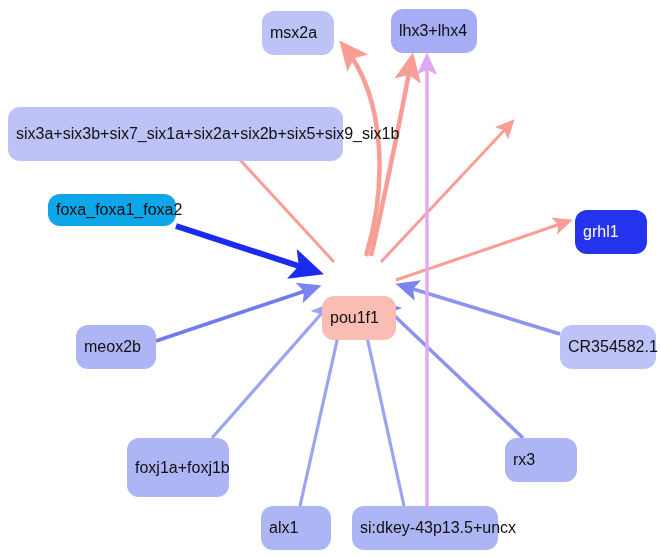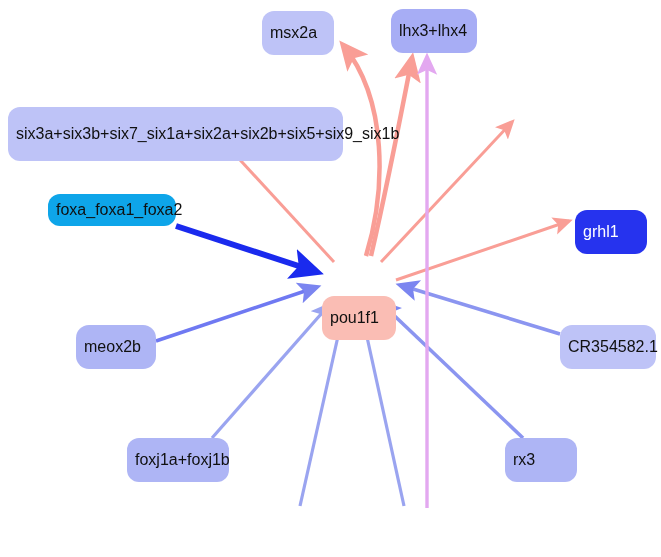--- a/index.html
+++ b/index.html
@@ -97,31 +97,37 @@
   </div>
 
   <div class="node dark" style="left:575px;top:194px;width:72px;height:44px;background:#2633ee;margin-top:16px;">
     <span class="node-label">grhl1</span>
   </div>
 
   <div class="node" style="left:322px;top:256px;width:74px;height:44px;background:#fabdb4;margin-top:40px;">
     <span class="node-label">pou1f1</span>
   </div>
 
-  <div class="node" style="left:76px;top:325px;width:80px;height:44px;background:#aeb5f5;border-radius:13px;">
+  <div class="node" style="left:76px;top:325px;width:80px;height:44px;background:#aeb5f5;">
     <span class="node-label">meox2b</span>
   </div>
 
   <div class="node" style="left:560px;top:325px;width:96px;height:44px;background:#bec3f7;">
     <span class="node-label">CR354582.1</span>
   </div>
 
-  <div class="node" style="left:127px;top:438px;width:102px;height:44px;background:#aeb5f5;">
+  <div class="node" style="left:127px;top:438px;width:102px;height:59px;background:#aeb5f5;">
     <span class="node-label">foxj1a+foxj1b</span>
   </div>
 
   <div class="node" style="left:505px;top:438px;width:72px;height:44px;background:#aeb5f5;">
     <span class="node-label">rx3</span>
   </div>
 
+  <div class="node" style="left:261px;top:506px;width:70px;height:44px;background:#aeb5f5;">
+    <span class="node-label">alx1</span>
+  </div>
 
+  <div class="node" style="left:352px;top:506px;width:146px;height:44px;background:#aeb5f5;">
+    <span class="node-label">si:dkey-43p13.5+uncx</span>
+  </div>
 
 </div>
 
 </body></html>

